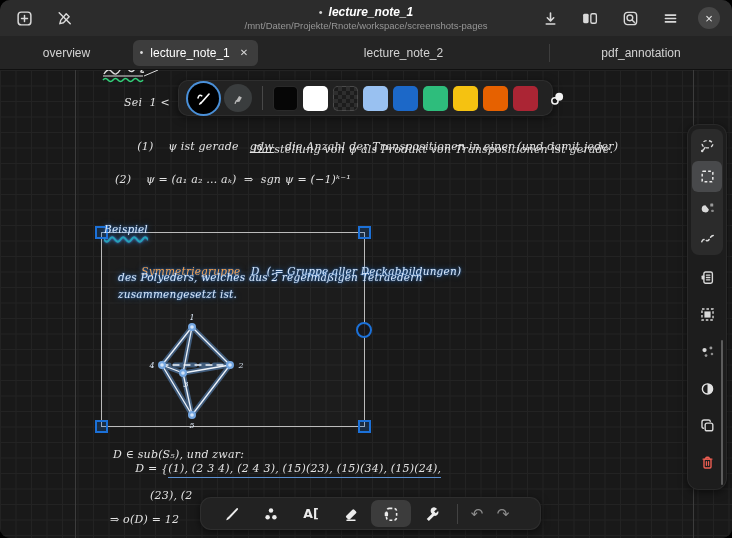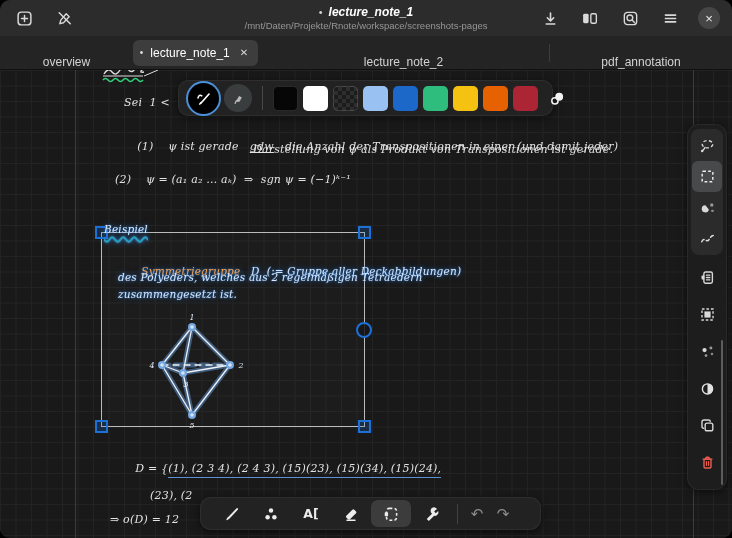--- a/index.html
+++ b/index.html
@@ -17,21 +17,21 @@
   .title-row{display:flex;align-items:center;gap:6px;color:#fff;}
   .title-dot{font-size:11px;color:#d5d5d5;line-height:1;}
   .title-text{font-size:12px;font-weight:bold;font-style:italic;}
   .subtitle{font-size:9.5px;color:#969696;margin-top:1px;}
   .close-circle{width:22px;height:22px;border-radius:50%;background:#464646;display:flex;
     align-items:center;justify-content:center;color:#e8e8e8;font-size:13px;line-height:1;cursor:pointer;}
 
   
   .tabbar{position:absolute;left:0;top:36px;right:0;height:34px;background:#242424;display:flex;
     align-items:center;border-bottom:1px solid #101010;box-sizing:border-box;}
-  .tab{color:#d3d3d3;font-size:12px;display:flex;align-items:flex-end;justify-content:center;
+  .tab{color:#d3d3d3;font-size:12px;display:flex;align-items:center;justify-content:center;
     height:100%;cursor:pointer;}
   .tab-overview{width:133px;}
   .tab-active{width:125px;height:26px;background:#3d3d3d;border-radius:6px;display:flex;
     align-items:center;justify-content:center;gap:7px;color:#fff;cursor:pointer;}
   .tab-active .dot{font-size:10px;color:#e0e0e0;}
   .tab-close{font-size:10px;color:#d8d8d8;padding:2px 3px;cursor:pointer;}
   .tab-2{width:291px;}
   .tab-sep{width:1px;height:18px;background:#3d3d3d;}
   .tab-pdf{flex:1;}
 
@@ -253,20 +253,21 @@
       </g>
       <g fill="#dbe7f5" font-size="8" font-style="italic" font-family="DejaVu Serif, serif" text-anchor="middle">
         <text x="47" y="10">1</text>
         <text x="96" y="58">2</text>
         <text x="41" y="77">3</text>
         <text x="7" y="58">4</text>
         <text x="47" y="118">5</text>
       </g>
     </svg>
 
+    <div class="hw" style="left:113px;top:378px;">D ∈ sub(S₅), und zwar:</div>
     <div class="hw" style="left:113px;top:379px;">
       <span>D = {</span><span class="set-underline">(1), (2 3 4), (2 4 3), (15)(23), (15)(34), (15)(24),</span>
     </div>
     <div class="hw" style="left:150px;top:419px;">(23), (2</div>
     <div class="hw" style="left:110px;top:443px;">⇒ o(D) = 12</div>
 
     <div class="floatbar pen-toolbar">
       <div class="pen-btn active">
         <svg width="17" height="17" viewBox="0 0 16 16">
           <path d="M2.8 7.5 q1.2-4 3.6-2" fill="none" stroke="#fff" stroke-width="1.4" stroke-linecap="round"></path>

